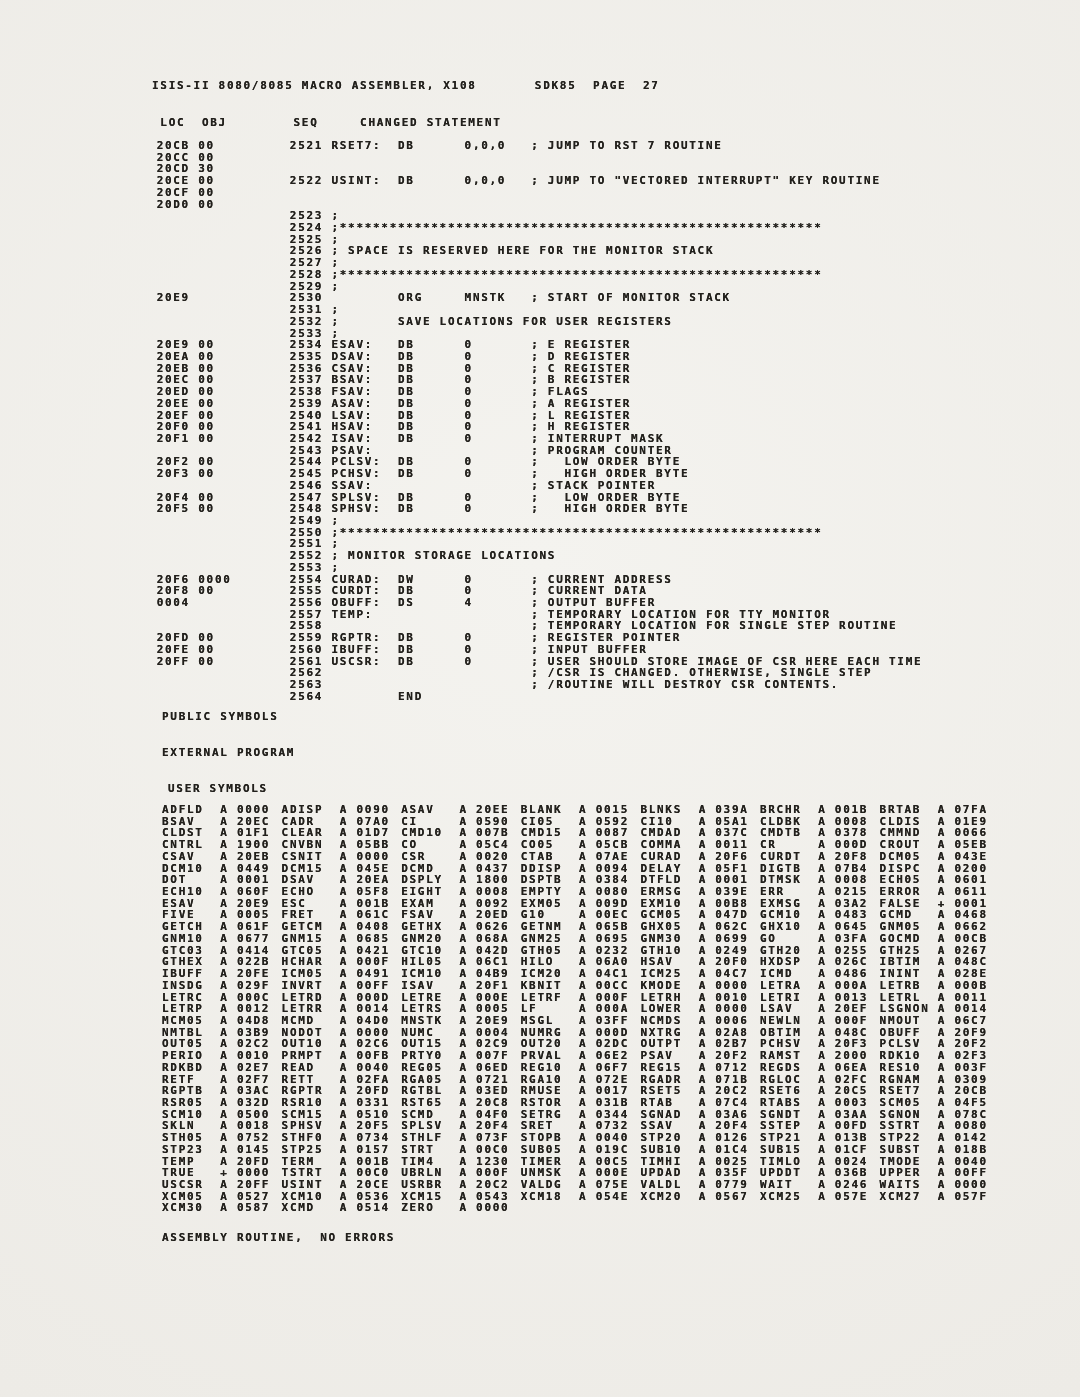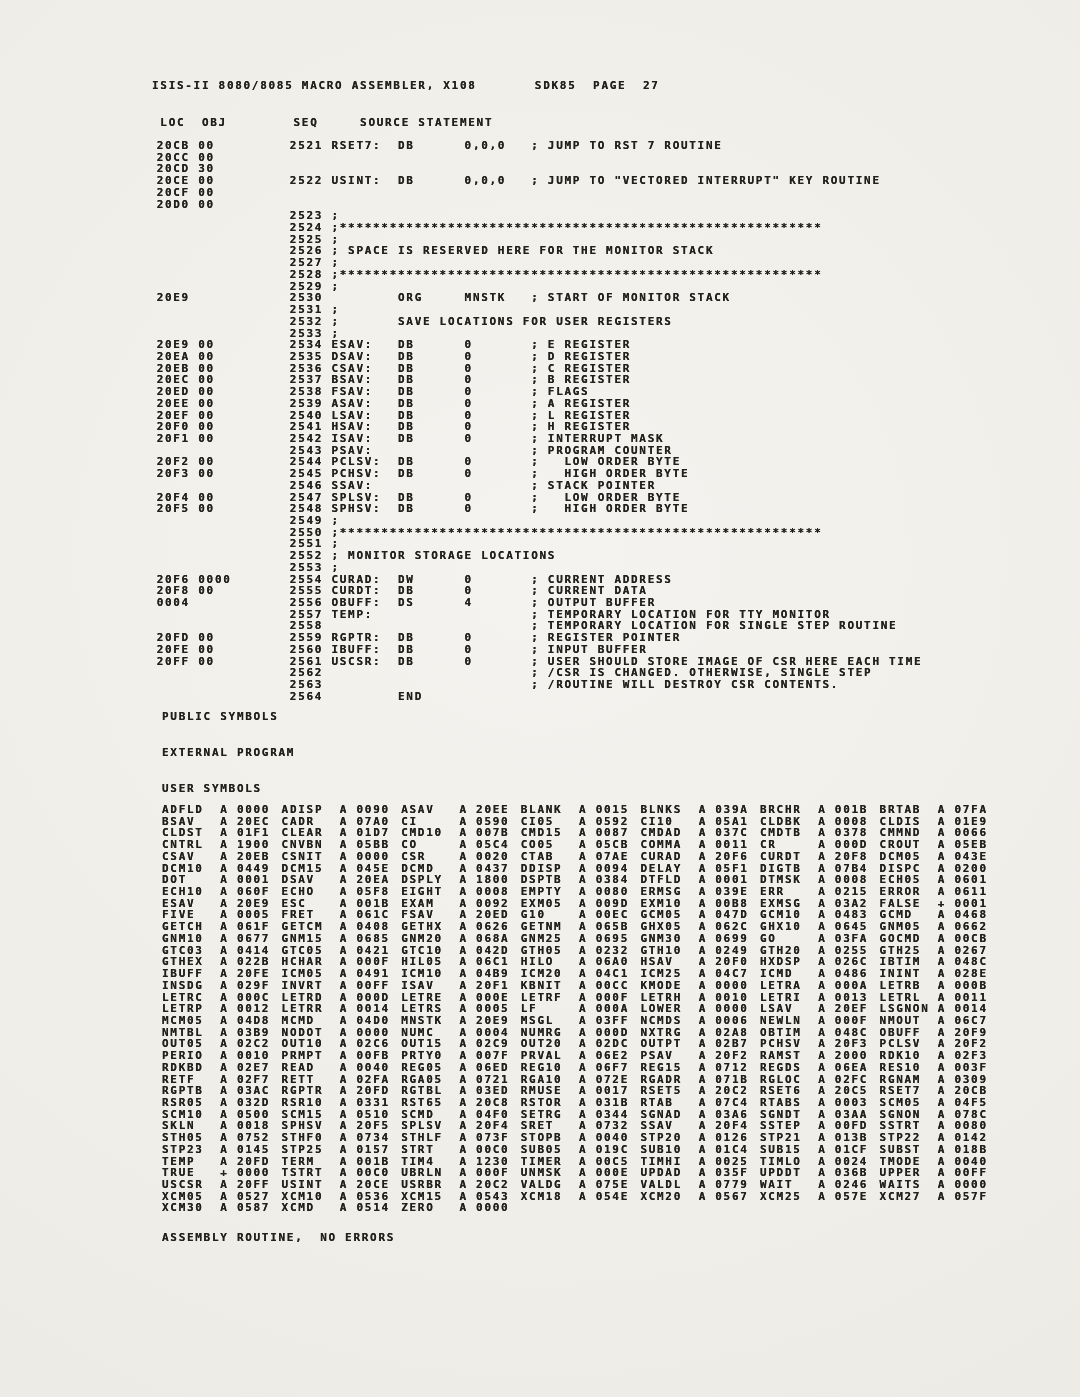--- a/index.html
+++ b/index.html
@@ -24,32 +24,32 @@
     line-height: 11.72px;
     color: #22201c;
     white-space: pre;
     text-shadow: 0 0 0.6px rgba(25, 22, 18, 0.85);
   }
   #hdr       { left: 152px; top: 80px; }
   #colhdr    { left: 152px; top: 117px; }
   #listing   { left: 140px; top: 140px; }
   #sec-public   { left: 162px; top: 711px; }
   #sec-external { left: 162px; top: 747px; }
-  #sec-user     { left: 162px; top: 783px; }
+  #sec-user     { left: 168px; top: 783px; }
   #symtable  { left: 162px; top: 804px; }
   .sym-row   { height: 11.72px; white-space: pre; }
   .sym-cell  { display: inline-block; width: 119.6px; white-space: pre; vertical-align: top; }
   #footer    { left: 162px; top: 1232px; }
 </style>
 </head>
 <body>
 
 <div class="page">
   <pre id="hdr" class="mono">ISIS-II 8080/8085 MACRO ASSEMBLER, X108       SDK85  PAGE  27</pre>
-  <pre id="colhdr" class="mono"> LOC  OBJ        SEQ     SOURCE STATEMENT</pre>
+  <pre id="colhdr" class="mono"> LOC  OBJ        SEQ     CHANGED STATEMENT</pre>
   <pre id="listing" class="mono">  20CB 00         2521 RSET7:  DB      0,0,0   ; JUMP TO RST 7 ROUTINE
   20CC 00
   20CD 30
   20CE 00         2522 USINT:  DB      0,0,0   ; JUMP TO "VECTORED INTERRUPT" KEY ROUTINE
   20CF 00
   20D0 00
                   2523 ;
                   2524 ;**********************************************************
                   2525 ;
                   2526 ; SPACE IS RESERVED HERE FOR THE MONITOR STACK

